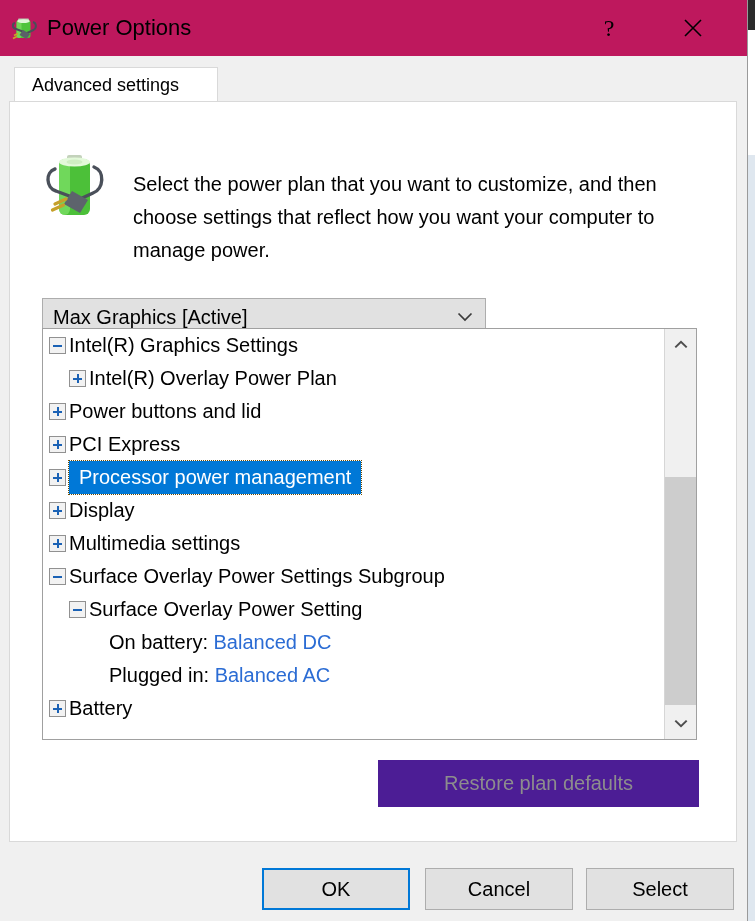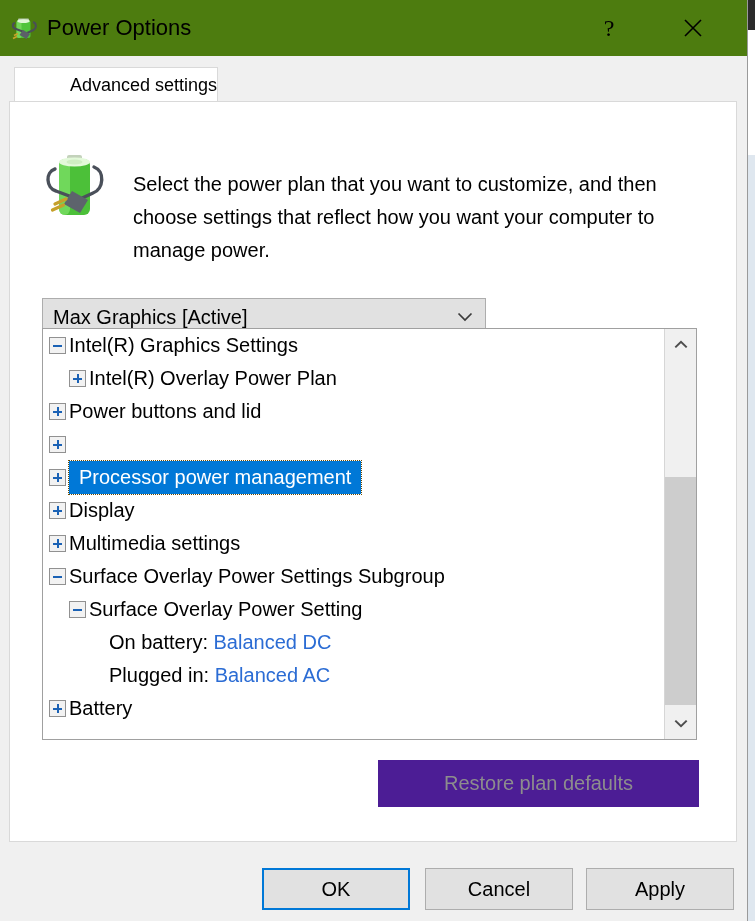--- a/index.html
+++ b/index.html
@@ -51,21 +51,21 @@
     width: 7px; height: 766px;
     background: #dfe7ef;
   }
 
   
   #titlebar {
     position: absolute;
     left: 0; top: 0;
     width: 747px;
     height: 56px;
-    background: #4d7c0f;
+    background: #be185d;
   }
   #app-icon {
     position: absolute;
     left: 11px; top: 13px;
     width: 30px; height: 30px;
   }
   #title-text {
     position: absolute;
     left: 47px; top: 13px;
     font-size: 22px;
@@ -107,21 +107,20 @@
     position: absolute;
     left: 14px; top: 11px;
     width: 204px; height: 36px;
     background: #ffffff;
     border: 1px solid #d9d9d9;
     border-bottom: none;
     box-sizing: border-box;
     display: flex;
     align-items: center;
     cursor: default;
-    justify-content: flex-end;
   }
   #tab-advanced span {
     margin-left: 17px;
     font-size: 18px;
     color: #000;
     white-space: nowrap;
   }
 
   
   #tabpage {
@@ -407,20 +406,21 @@
         <div class="tree-row ind-1">
           <span class="expander">
             <span class="plus"></span>
           </span>
           <span class="hl"><span class="tree-label">Power buttons and lid</span></span>
         </div>
         <div class="tree-row ind-1">
           <span class="expander">
             <span class="plus"></span>
           </span>
+          <span class="hl"><span class="tree-label">PCI Express</span></span>
         </div>
         <div class="tree-row ind-1 selected">
           <span class="expander">
             <span class="plus"></span>
           </span>
           <span class="hl"><span class="tree-label">Processor power management</span></span>
         </div>
         <div class="tree-row ind-1">
           <span class="expander">
             <span class="plus"></span>
@@ -473,20 +473,20 @@
           <path d="M1.3 1.6 L7 7.2 L12.7 1.6" stroke="#4d4d4d" stroke-width="2" fill="none"></path>
         </svg>
       </div>
     </div>
   </div>
 
   <button id="restore-btn" disabled="disabled">Restore plan defaults</button>
 
   <button id="ok-btn" class="dlg-btn">OK</button>
   <button id="cancel-btn" class="dlg-btn">Cancel</button>
-  <button id="apply-btn" class="dlg-btn">Apply</button>
+  <button id="apply-btn" class="dlg-btn">Select</button>
 </div>
 
 <div id="bg-sliver">
   <div class="strip-dark"></div>
   <div class="strip-mid"></div>
   <div class="strip-low"></div>
 </div>
 
 </body></html>

